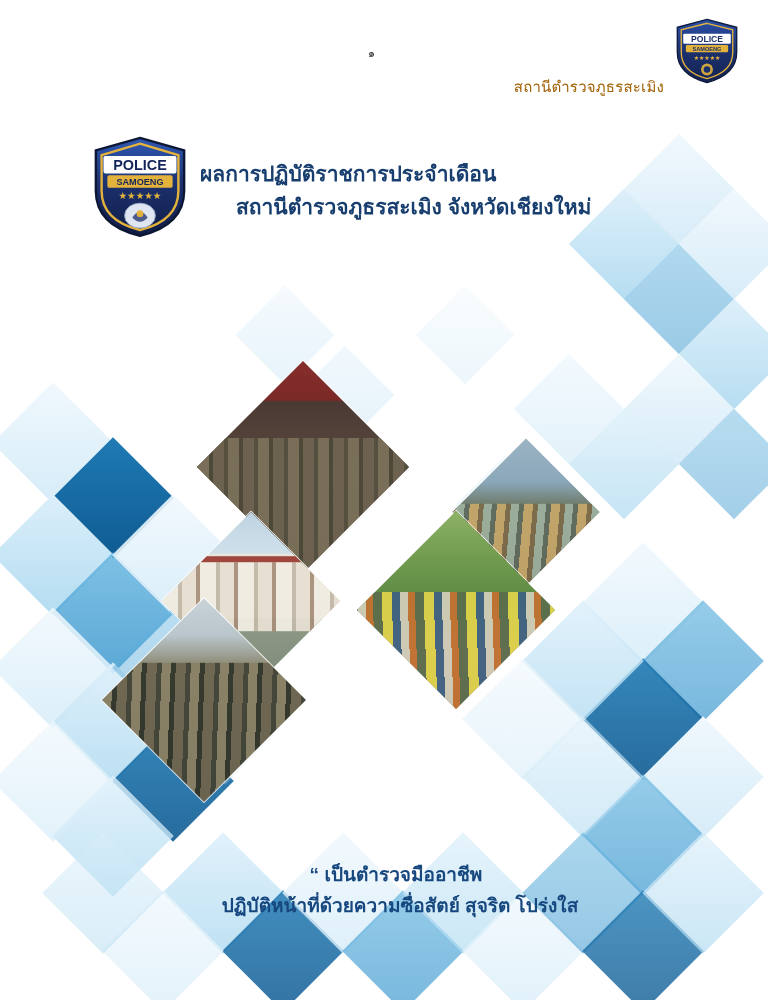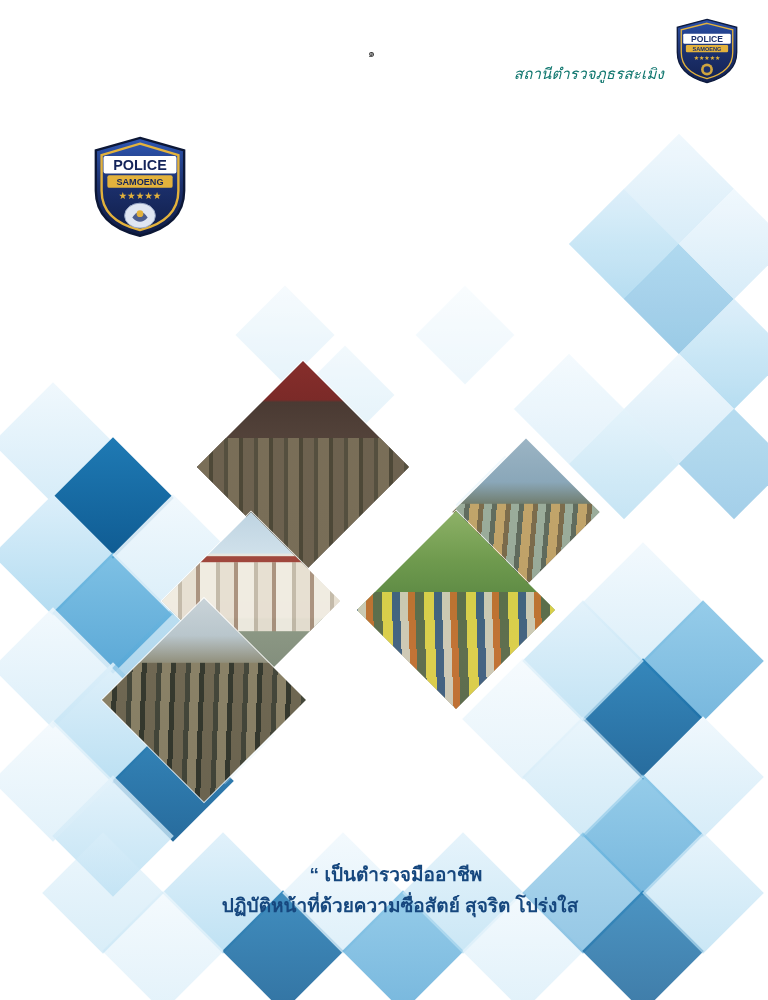--- a/index.html
+++ b/index.html
@@ -21,26 +21,25 @@
   
   .page-number {
     position: absolute;
     top: 44px;
     left: 368px;
     font-size: 11px;
     color: #333;
   }
   .header-station {
     position: absolute;
-    top: 62px;
+    top: 75px;
     right: 104px;
     font-size: 15px;
-    color: #0f766e;
+    color: #a16207;
     letter-spacing: .2px;
-    font-style: italic;
   }
 
   
   .badge {
     position: relative;
     text-decoration: underline;
   }
   .badge .shield {
     position: absolute;
     inset: 0;
@@ -352,20 +351,24 @@
       <text x="50" y="52" font-family="Liberation Sans, sans-serif" font-size="9.5" font-weight="bold" fill="#14245a" text-anchor="middle">SAMOENG</text>
       <text x="50" y="67" font-family="DejaVu Sans, sans-serif" font-size="10" fill="#e3b23c" text-anchor="middle">★★★★★</text>
       <g>
         <ellipse cx="50" cy="84" rx="16" ry="13" fill="#dfe6f2" stroke="#9aa8c6" stroke-width="1"></ellipse>
         <path d="M42 86 q8 -12 16 0 q-8 9 -16 0Z" fill="#1b2f6b" opacity="0.75"></path>
         <circle cx="50" cy="82" r="3.5" fill="#e3b23c"></circle>
       </g>
     </svg>
   </div>
 
+  <div class="title-block">
+    <div class="title-line1">ผลการปฏิบัติราชการประจำเดือน</div>
+    <div class="title-line2">สถานีตำรวจภูธรสะเมิง  จังหวัดเชียงใหม่</div>
+  </div>
 
   <div class="collage">
 
     <div class="photo" style="left:132px; top:32px; width:150px; height:150px;">
       <div class="inner scene-group"></div>
 
     </div>
 
     <div class="photo" style="left:378px; top:100px; width:104px; height:104px;">
       <div class="inner scene-bike"></div>

